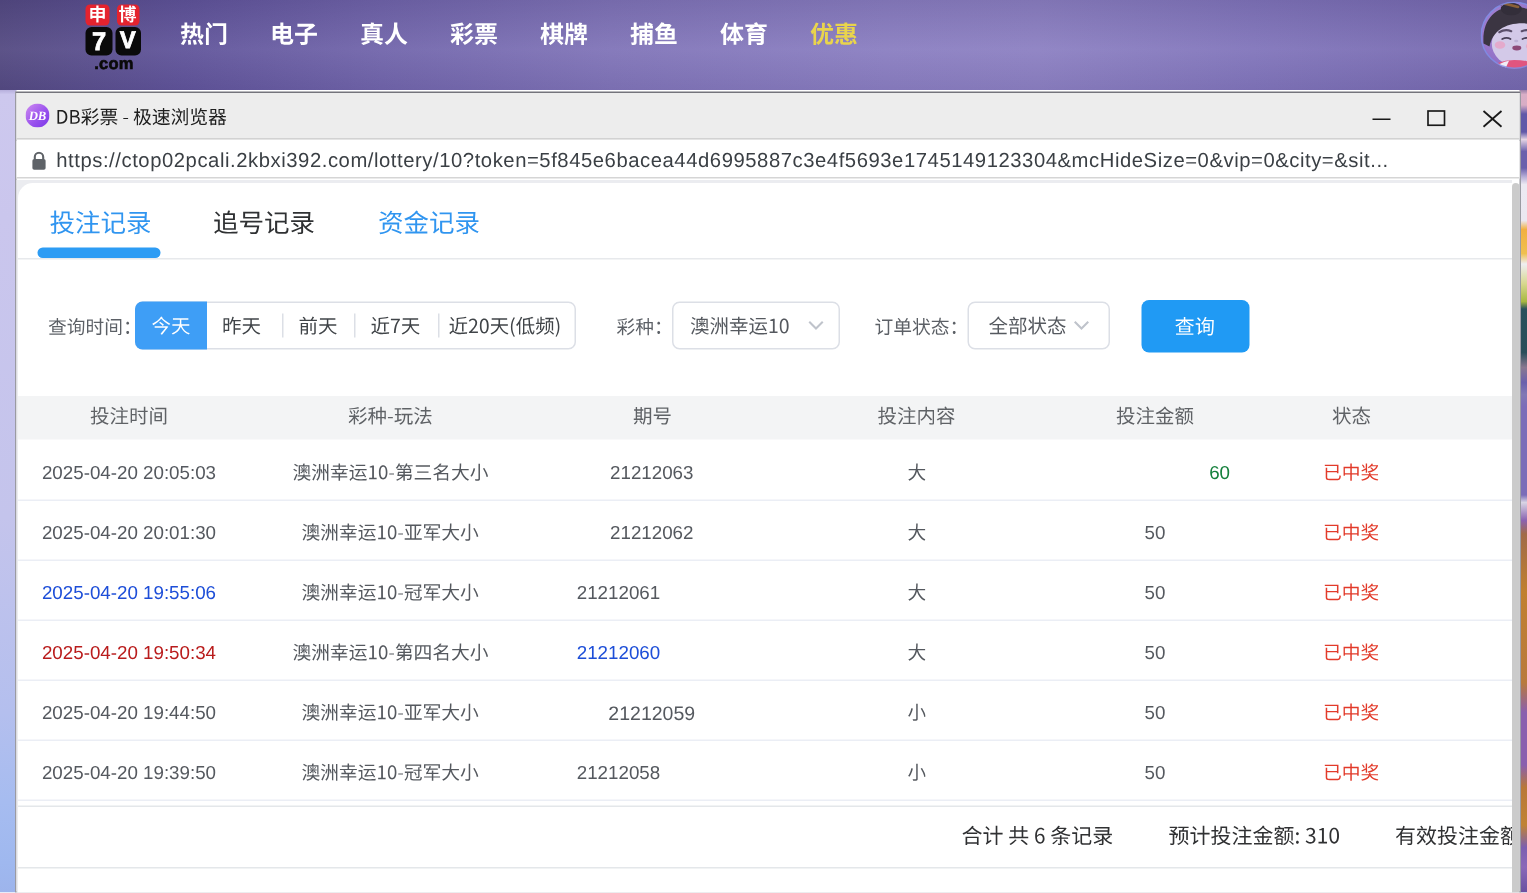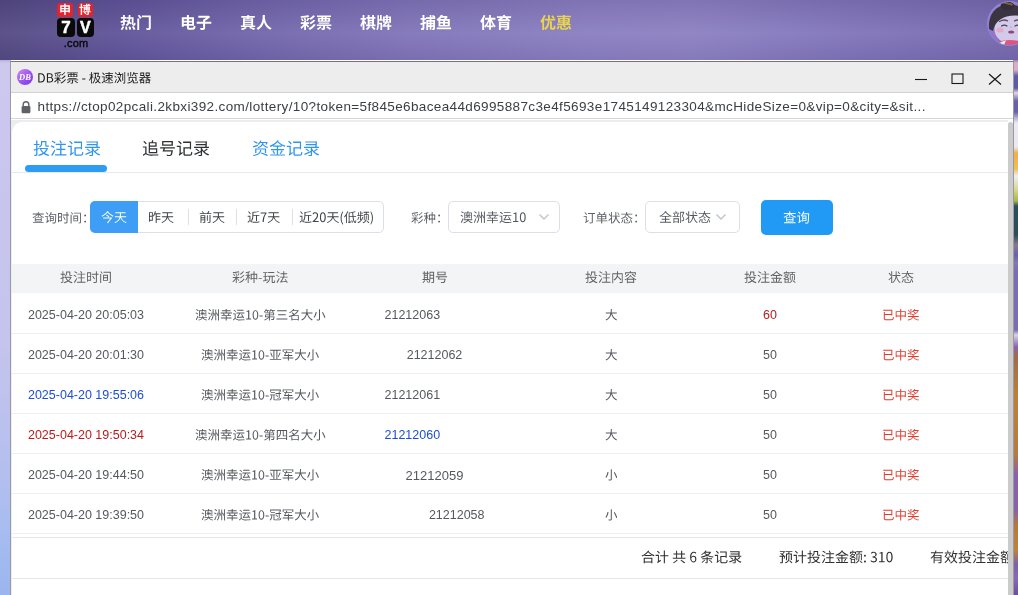--- a/index.html
+++ b/index.html
@@ -16,21 +16,21 @@
 <svg style="position:absolute;left:58.8px;top:-0.4px" width="12.0" height="17.4" viewBox="0 -13.92 12.0 17.38">
     <path d="M2.6 -4.7H5.2V-3.4H2.6ZM2.6 -6.0V-7.2H5.2V-6.0ZM9.4 -4.7V-3.4H6.7V-4.7ZM9.4 -6.0H6.7V-7.2H9.4ZM5.2 -10.2V-8.6H1.2V-1.4H2.6V-2.0H5.2V1.1H6.7V-2.0H9.4V-1.5H10.9V-8.6H6.7V-10.2Z" fill="#fff"></path>
   </svg>
 <svg style="position:absolute;left:79.3px;top:-0.4px" width="12.0" height="17.4" viewBox="0 -13.92 12.0 17.38">
     <path d="M4.7 -7.5V-3.3H5.9V-3.9H7.1V-3.3H8.4V-3.9H9.7V-3.5H8.6V-2.8H3.8V-1.7H5.5L4.9 -1.2C5.4 -0.7 6.1 -0.1 6.3 0.4L7.4 -0.4C7.1 -0.8 6.6 -1.2 6.1 -1.7H8.6V-0.3C8.6 -0.1 8.5 -0.1 8.4 -0.1C8.2 -0.1 7.6 -0.1 7.2 -0.1C7.3 0.2 7.5 0.7 7.5 1.1C8.4 1.1 8.9 1.1 9.4 0.9C9.8 0.7 9.9 0.4 9.9 -0.2V-1.7H11.7V-2.8H9.9V-3.3H10.9V-7.5H8.4V-7.9H11.6V-9.0H10.8L11.1 -9.4C10.7 -9.6 10.0 -10.0 9.5 -10.2L8.9 -9.5C9.1 -9.3 9.4 -9.2 9.7 -9.0H8.4V-10.2H7.1V-9.0H4.1V-7.9H7.1V-7.5ZM7.1 -5.2V-4.8H5.9V-5.2ZM8.4 -5.2H9.7V-4.8H8.4ZM7.1 -6.1H5.9V-6.5H7.1ZM8.4 -6.1V-6.5H9.7V-6.1ZM1.7 -10.2V-7.2H0.4V-5.9H1.7V1.1H3.1V-5.9H4.3V-7.2H3.1V-10.2Z" fill="#fff"></path>
   </svg>
 <div class="ab" style="left:57px;top:17.5px;width:18px;height:19px;background:#0a0a0a;border-radius:4px"></div>
 <div class="ab" style="left:76.5px;top:17.5px;width:17.5px;height:19px;background:#0a0a0a;border-radius:4px"></div>
 <div class="ab" style="left:57px;top:17.5px;width:18px;height:19px;color:#fff;font-weight:bold;font-size:17px;text-align:center;line-height:19px;-webkit-text-stroke:0.5px #fff">7</div>
 <div class="ab" style="left:76.5px;top:17.5px;width:17.5px;height:19px;color:#fff;font-weight:bold;font-size:16px;text-align:center;line-height:19px;-webkit-text-stroke:0.5px #fff">V</div>
-<div class="ab" style="left:55px;top:36.5px;width:42px;color:#0a0a0a;font-weight:normal;font-size:11px;text-align:center;letter-spacing:0.2px;-webkit-text-stroke:0.4px #0a0a0a">.com</div>
+<div class="ab" style="left:55px;top:36.5px;width:42px;color:#0a0a0a;font-weight:bold;font-size:11px;text-align:center;letter-spacing:0.2px;-webkit-text-stroke:0.4px #0a0a0a">.com</div>
 <svg style="position:absolute;left:120.0px;top:10.4px" width="32.0" height="23.2" viewBox="0 -18.56 32.0 23.17">
     <path d="M5.2 -1.7C5.4 -0.8 5.5 0.6 5.5 1.3L7.4 1.1C7.4 0.3 7.2 -1.0 7.0 -2.0ZM8.5 -1.8C8.8 -0.8 9.2 0.5 9.3 1.3L11.2 0.9C11.1 0.1 10.7 -1.1 10.3 -2.1ZM11.8 -1.8C12.5 -0.8 13.3 0.6 13.7 1.5L15.5 0.7C15.1 -0.2 14.2 -1.6 13.5 -2.5ZM2.5 -2.4C2.0 -1.3 1.2 0.0 0.5 0.8L2.4 1.5C3.0 0.6 3.8 -0.8 4.3 -1.9ZM8.7 -13.6 8.6 -11.4H6.8V-9.8H8.6C8.5 -9.0 8.4 -8.4 8.3 -7.7L7.4 -8.3L6.6 -7.1L6.4 -8.7L4.8 -8.4V-9.7H6.5V-11.5H4.8V-13.6H3.0V-11.5H0.9V-9.7H3.0V-8.0L0.5 -7.4L0.9 -5.6L3.0 -6.1V-4.6C3.0 -4.4 3.0 -4.4 2.8 -4.4C2.5 -4.4 1.9 -4.4 1.2 -4.4C1.5 -3.9 1.7 -3.2 1.7 -2.7C2.8 -2.7 3.6 -2.7 4.1 -3.0C4.7 -3.3 4.8 -3.7 4.8 -4.6V-6.6L6.5 -7.0L6.5 -6.9L7.8 -6.1C7.4 -5.2 6.7 -4.5 5.7 -3.9C6.2 -3.6 6.7 -2.9 6.9 -2.4C8.1 -3.2 8.8 -4.0 9.3 -5.1C10.0 -4.7 10.5 -4.3 10.9 -4.0L11.8 -5.5C11.4 -5.9 10.7 -6.3 9.9 -6.8C10.1 -7.7 10.3 -8.7 10.3 -9.8H11.8C11.7 -5.4 11.8 -2.7 13.8 -2.7C15.0 -2.7 15.5 -3.3 15.7 -5.3C15.2 -5.4 14.6 -5.7 14.3 -6.0C14.2 -4.9 14.1 -4.4 13.9 -4.4C13.4 -4.4 13.5 -6.9 13.6 -11.4H10.4L10.5 -13.6Z M17.8 -12.7C18.6 -11.7 19.6 -10.4 20.0 -9.6L21.6 -10.7C21.1 -11.5 20.0 -12.8 19.2 -13.7ZM17.3 -10.0V1.4H19.2V-10.0ZM21.8 -13.1V-11.2H28.8V-0.8C28.8 -0.4 28.7 -0.4 28.4 -0.4C28.1 -0.3 27.0 -0.3 26.0 -0.4C26.3 0.1 26.6 0.9 26.7 1.4C28.2 1.4 29.2 1.4 29.9 1.1C30.5 0.8 30.8 0.3 30.8 -0.7V-13.1Z" fill="#ffffff"></path>
   </svg>
 <svg style="position:absolute;left:180.0px;top:10.4px" width="32.0" height="23.2" viewBox="0 -18.56 32.0 23.17">
     <path d="M6.9 -6.1V-4.6H3.8V-6.1ZM8.9 -6.1H12.1V-4.6H8.9ZM6.9 -7.9H3.8V-9.4H6.9ZM8.9 -7.9V-9.4H12.1V-7.9ZM1.8 -11.3V-1.8H3.8V-2.7H6.9V-1.9C6.9 0.6 7.5 1.2 9.7 1.2C10.2 1.2 12.2 1.2 12.8 1.2C14.7 1.2 15.3 0.3 15.6 -2.2C15.1 -2.3 14.5 -2.6 14.0 -2.8V-11.3H8.9V-13.5H6.9V-11.3ZM13.7 -2.7C13.5 -1.1 13.3 -0.7 12.6 -0.7C12.1 -0.7 10.4 -0.7 9.9 -0.7C9.0 -0.7 8.9 -0.8 8.9 -1.9V-2.7Z M23.1 -8.9V-6.7H16.7V-4.7H23.1V-0.9C23.1 -0.6 23.0 -0.5 22.6 -0.5C22.3 -0.5 21.0 -0.5 19.9 -0.6C20.2 -0.0 20.6 0.8 20.7 1.4C22.2 1.4 23.3 1.4 24.1 1.1C24.8 0.8 25.1 0.2 25.1 -0.8V-4.7H31.3V-6.7H25.1V-7.9C26.9 -8.9 28.9 -10.3 30.2 -11.6L28.8 -12.8L28.3 -12.7H18.3V-10.8H26.2C25.3 -10.1 24.1 -9.4 23.1 -8.9Z" fill="#ffffff"></path>
   </svg>
 <svg style="position:absolute;left:240.0px;top:10.4px" width="32.0" height="23.2" viewBox="0 -18.56 32.0 23.17">
     <path d="M7.3 -13.6 7.2 -12.5H1.3V-10.9H7.0L6.8 -10.2H3.0V-3.1H0.9V-1.5H5.2C4.2 -0.9 2.3 -0.2 0.8 0.1C1.2 0.5 1.8 1.1 2.1 1.5C3.7 1.1 5.7 0.3 6.9 -0.5L5.4 -1.5H10.1L9.1 -0.5C10.9 0.1 12.7 0.8 13.7 1.4L15.3 0.1C14.3 -0.4 12.5 -1.0 10.9 -1.5H15.2V-3.1H13.1V-10.2H8.7L8.8 -10.9H14.8V-12.5H9.2L9.3 -13.4ZM4.8 -3.1V-3.8H11.2V-3.1ZM4.8 -7.2H11.2V-6.6H4.8ZM4.8 -8.3V-9.0H11.2V-8.3ZM4.8 -5.6H11.2V-4.9H4.8Z M22.7 -13.6C22.7 -10.8 23.0 -3.6 16.4 -0.2C17.1 0.3 17.7 0.9 18.0 1.4C21.4 -0.6 23.1 -3.5 24.0 -6.3C24.9 -3.5 26.7 -0.4 30.2 1.3C30.5 0.8 31.1 0.1 31.6 -0.4C26.1 -2.8 25.1 -8.8 24.8 -11.0C24.9 -12.0 24.9 -12.9 24.9 -13.6Z" fill="#ffffff"></path>
   </svg>
 <svg style="position:absolute;left:300.0px;top:10.4px" width="32.0" height="23.2" viewBox="0 -18.56 32.0 23.17">
@@ -184,25 +184,25 @@
 <svg style="position:absolute;left:744.0px;top:267.4px" width="52.0" height="18.8" viewBox="0 -15.08 52.0 18.82">
     <path d="M2.4 -10.9V-8.3H0.6V-7.4H2.4V-4.6C1.7 -4.4 1.0 -4.2 0.4 -4.0L0.7 -3.1L2.4 -3.6V-0.2C2.4 -0.0 2.3 0.0 2.1 0.1C2.0 0.1 1.4 0.1 0.8 0.0C0.9 0.3 1.0 0.7 1.1 0.9C2.0 0.9 2.5 0.9 2.9 0.8C3.2 0.6 3.3 0.4 3.3 -0.2V-3.9L4.7 -4.3L4.5 -5.2L3.3 -4.8V-7.4H5.0V-8.3H3.3V-10.9ZM6.1 -10.5V-9.0C6.1 -8.1 5.9 -7.0 4.5 -6.2C4.6 -6.1 5.0 -5.7 5.1 -5.5C6.7 -6.4 7.1 -7.8 7.1 -9.0V-9.5H9.3V-7.5C9.3 -6.5 9.5 -6.1 10.5 -6.1C10.6 -6.1 11.3 -6.1 11.6 -6.1C11.8 -6.1 12.1 -6.1 12.3 -6.2C12.2 -6.4 12.2 -6.8 12.2 -7.0C12.0 -7.0 11.7 -6.9 11.5 -6.9C11.3 -6.9 10.7 -6.9 10.5 -6.9C10.3 -6.9 10.3 -7.1 10.3 -7.4V-10.5ZM10.2 -4.3C9.8 -3.3 9.0 -2.4 8.2 -1.8C7.4 -2.5 6.7 -3.3 6.2 -4.3ZM4.9 -5.2V-4.3H5.4L5.3 -4.2C5.8 -3.0 6.5 -2.0 7.4 -1.2C6.3 -0.5 5.1 -0.1 3.8 0.2C4.0 0.4 4.3 0.8 4.3 1.1C5.7 0.7 7.0 0.2 8.2 -0.6C9.2 0.2 10.4 0.7 11.8 1.1C12.0 0.8 12.2 0.4 12.5 0.2C11.2 -0.1 10.0 -0.6 9.0 -1.2C10.1 -2.1 11.0 -3.4 11.6 -4.9L10.9 -5.2L10.7 -5.2Z M14.2 -10.1C15.1 -9.7 16.1 -9.0 16.7 -8.6L17.3 -9.4C16.7 -9.8 15.6 -10.4 14.8 -10.8ZM13.5 -6.5C14.4 -6.1 15.4 -5.5 16.0 -5.0L16.5 -5.9C16.0 -6.3 14.9 -6.8 14.1 -7.2ZM13.9 0.2 14.7 0.9C15.5 -0.3 16.4 -1.9 17.1 -3.3L16.4 -4.0C15.7 -2.5 14.6 -0.8 13.9 0.2ZM20.1 -10.6C20.6 -10.0 21.0 -9.1 21.2 -8.5L22.2 -8.9C22.0 -9.4 21.5 -10.3 21.0 -11.0ZM17.3 -8.4V-7.5H20.8V-4.6H17.8V-3.7H20.8V-0.3H16.9V0.6H25.5V-0.3H21.8V-3.7H24.7V-4.6H21.8V-7.5H25.2V-8.4Z M28.6 -2.8C29.1 -2.1 29.6 -1.1 29.8 -0.4L30.6 -0.8C30.4 -1.4 29.9 -2.4 29.4 -3.1ZM35.5 -3.2C35.2 -2.4 34.6 -1.4 34.2 -0.7L34.9 -0.4C35.4 -1.0 36.0 -2.0 36.5 -2.8ZM32.5 -11.0C31.3 -9.1 28.8 -7.6 26.4 -6.8C26.6 -6.6 26.9 -6.2 27.1 -5.9C27.8 -6.1 28.5 -6.5 29.1 -6.8V-6.1H32.0V-4.3H27.5V-3.4H32.0V-0.2H26.9V0.7H38.1V-0.2H33.0V-3.4H37.5V-4.3H33.0V-6.1H35.9V-6.9C36.6 -6.5 37.3 -6.2 37.9 -5.9C38.1 -6.2 38.4 -6.6 38.6 -6.8C36.7 -7.4 34.3 -8.8 33.1 -10.2L33.4 -10.6ZM35.7 -7.0H29.5C30.6 -7.7 31.7 -8.5 32.5 -9.5C33.4 -8.6 34.5 -7.7 35.7 -7.0Z M48.0 -6.4C48.0 -2.4 47.8 -0.6 45.0 0.4C45.1 0.6 45.4 0.9 45.4 1.1C48.5 -0.0 48.8 -2.1 48.9 -6.4ZM48.6 -1.1C49.5 -0.5 50.5 0.4 51.1 1.0L51.6 0.3C51.1 -0.2 50.0 -1.1 49.1 -1.7ZM45.9 -7.9V-1.8H46.7V-7.1H50.0V-1.8H50.9V-7.9H48.5C48.6 -8.3 48.8 -8.8 49.0 -9.3H51.4V-10.1H45.7V-9.3H48.1C48.0 -8.8 47.8 -8.3 47.6 -7.9ZM41.8 -10.7C42.0 -10.4 42.1 -10.0 42.3 -9.7H39.8V-7.7H40.7V-8.9H44.6V-7.7H45.5V-9.7H43.3C43.1 -10.0 42.9 -10.5 42.7 -10.9ZM40.6 -3.0V0.9H41.5V0.5H43.8V0.9H44.7V-3.0ZM41.5 -0.3V-2.2H43.8V-0.3ZM40.9 -5.4 41.9 -4.9C41.2 -4.4 40.4 -4.0 39.5 -3.7C39.6 -3.5 39.8 -3.1 39.9 -2.8C40.9 -3.2 41.9 -3.7 42.7 -4.4C43.6 -4.0 44.4 -3.5 44.9 -3.1L45.5 -3.8C45.0 -4.1 44.2 -4.6 43.4 -5.0C44.0 -5.7 44.6 -6.4 45.0 -7.2L44.4 -7.6L44.2 -7.5H42.2C42.4 -7.8 42.5 -8.0 42.7 -8.3L41.8 -8.4C41.4 -7.6 40.6 -6.5 39.5 -5.8C39.7 -5.6 40.0 -5.4 40.1 -5.2C40.8 -5.6 41.3 -6.2 41.7 -6.8H43.7C43.4 -6.3 43.1 -5.8 42.6 -5.4L41.6 -6.0Z" fill="#5f6266"></path>
   </svg>
 <svg style="position:absolute;left:887.5px;top:267.4px" width="26.0" height="18.8" viewBox="0 -15.08 26.0 18.82">
     <path d="M9.6 -10.1C10.2 -9.3 10.9 -8.3 11.2 -7.7L12.0 -8.2C11.6 -8.8 11.0 -9.8 10.4 -10.5ZM0.6 -8.8C1.2 -8.0 2.0 -7.0 2.3 -6.3L3.1 -6.9C2.8 -7.5 2.0 -8.5 1.4 -9.2ZM7.7 -10.9V-7.9L7.6 -7.1H4.6V-6.1H7.6C7.4 -4.0 6.7 -1.6 4.3 0.4C4.5 0.6 4.8 0.8 5.0 1.0C7.0 -0.6 7.9 -2.6 8.3 -4.5C9.0 -2.0 10.2 -0.1 11.9 1.0C12.1 0.8 12.4 0.4 12.6 0.2C10.6 -0.9 9.4 -3.3 8.8 -6.1H12.4V-7.1H8.6L8.6 -7.9V-10.9ZM0.4 -2.5 1.0 -1.7C1.7 -2.3 2.4 -3.0 3.2 -3.8V1.0H4.2V-10.9H3.2V-5.0C2.2 -4.0 1.1 -3.1 0.4 -2.5Z M18.0 -5.3C18.7 -4.9 19.6 -4.2 20.1 -3.7L20.9 -4.3C20.4 -4.8 19.5 -5.4 18.8 -5.8ZM16.5 -3.1V-0.6C16.5 0.5 16.9 0.8 18.4 0.8C18.7 0.8 21.1 0.8 21.4 0.8C22.7 0.8 23.0 0.4 23.1 -1.3C22.9 -1.4 22.5 -1.5 22.3 -1.7C22.2 -0.3 22.1 -0.1 21.4 -0.1C20.9 -0.1 18.9 -0.1 18.5 -0.1C17.6 -0.1 17.5 -0.2 17.5 -0.6V-3.1ZM18.3 -3.4C19.1 -2.8 20.0 -1.8 20.4 -1.2L21.2 -1.7C20.7 -2.3 19.8 -3.2 19.1 -3.9ZM22.8 -3.1C23.4 -1.9 24.1 -0.5 24.3 0.5L25.2 0.1C25.0 -0.8 24.3 -2.2 23.6 -3.3ZM15.0 -3.1C14.8 -2.1 14.3 -0.8 13.7 0.1L14.6 0.5C15.2 -0.4 15.6 -1.8 15.9 -2.8ZM19.1 -11.0C19.0 -10.3 18.9 -9.7 18.8 -9.1H13.7V-8.2H18.5C17.9 -6.5 16.6 -5.1 13.6 -4.3C13.8 -4.1 14.0 -3.7 14.1 -3.5C17.5 -4.4 18.9 -6.1 19.6 -8.2C20.5 -5.8 22.2 -4.3 24.8 -3.6C24.9 -3.8 25.2 -4.2 25.5 -4.5C23.1 -5.0 21.5 -6.3 20.6 -8.2H25.3V-9.1H19.8C19.9 -9.7 20.0 -10.3 20.1 -11.0Z" fill="#5f6266"></path>
   </svg>
 <div class="ab" style="left:27px;top:308px;width:118px;font-size:12.5px;color:#55595f;text-align:center">2025-04-20 20:05:03</div>
 <svg style="position:absolute;left:195.1px;top:305.0px" width="130.7" height="18.1" viewBox="0 -14.50 130.7 18.10">
     <path d="M5.6 -7.9C5.9 -7.5 6.3 -6.9 6.4 -6.6L7.0 -6.9C6.9 -7.2 6.5 -7.8 6.2 -8.2ZM9.1 -8.2C8.9 -7.8 8.6 -7.2 8.4 -6.9L8.8 -6.6C9.1 -7.0 9.4 -7.5 9.7 -7.9ZM8.2 -5.4C8.6 -4.9 9.1 -4.3 9.4 -3.9L9.9 -4.3C9.6 -4.7 9.1 -5.3 8.7 -5.8ZM1.1 -9.7C1.7 -9.3 2.6 -8.7 3.1 -8.3L3.7 -9.1C3.2 -9.4 2.3 -10.0 1.6 -10.4ZM0.5 -6.3C1.2 -6.0 2.1 -5.4 2.6 -5.1L3.1 -5.8C2.6 -6.1 1.7 -6.7 1.0 -7.0ZM0.8 0.3 1.6 0.8C2.2 -0.3 2.8 -1.9 3.3 -3.2L2.6 -3.7C2.0 -2.3 1.3 -0.7 0.8 0.3ZM7.3 -8.3V-6.5H5.4V-5.8H6.9C6.4 -5.3 5.8 -4.7 5.3 -4.5C5.4 -4.3 5.6 -4.0 5.7 -3.9C6.3 -4.2 6.9 -4.8 7.3 -5.4V-3.9H8.0V-5.8H10.1V-6.5H8.0V-8.3ZM7.2 -10.5C7.2 -10.2 7.0 -9.7 6.8 -9.3H4.1V-3.1H5.0V-8.5H10.5V-3.2H11.3V-9.3H7.8L8.3 -10.3ZM7.2 -3.3C7.2 -3.0 7.2 -2.8 7.1 -2.6H3.5V-1.8H6.8C6.4 -0.8 5.4 -0.1 3.2 0.2C3.4 0.4 3.6 0.8 3.7 1.0C6.0 0.6 7.1 -0.2 7.7 -1.4C8.4 -0.1 9.7 0.7 11.5 1.0C11.7 0.8 11.9 0.4 12.1 0.2C10.3 -0.0 9.1 -0.7 8.4 -1.8H11.9V-2.6H8.0C8.1 -2.8 8.1 -3.1 8.2 -3.3Z M17.6 -10.2V-5.9C17.6 -3.6 17.5 -1.4 15.9 0.4C16.2 0.6 16.5 0.8 16.7 1.0C18.4 -0.9 18.6 -3.4 18.6 -5.9V-10.2ZM16.6 -7.0C16.5 -5.9 16.2 -4.7 15.7 -4.0L16.4 -3.6C16.9 -4.4 17.2 -5.7 17.4 -6.7ZM18.6 -6.5C18.9 -5.7 19.3 -4.5 19.4 -3.8L20.1 -4.1C20.0 -4.8 19.7 -5.9 19.3 -6.8ZM13.5 -9.7C14.2 -9.3 15.1 -8.7 15.5 -8.3L16.1 -9.1C15.7 -9.5 14.8 -10.0 14.1 -10.4ZM13.0 -6.3C13.7 -6.0 14.6 -5.4 15.1 -5.1L15.6 -5.8C15.2 -6.2 14.2 -6.7 13.5 -7.0ZM13.2 0.3 14.1 0.8C14.6 -0.3 15.2 -1.9 15.7 -3.2L15.0 -3.7C14.4 -2.2 13.7 -0.6 13.2 0.3ZM23.0 -10.2V-4.4C22.8 -5.2 22.3 -6.2 21.8 -7.0L21.2 -6.7V-10.0H20.3V0.7H21.2V-6.5C21.7 -5.7 22.2 -4.5 22.4 -3.8L23.0 -4.1V1.0H23.9V-10.2Z M26.6 -4.3V-3.4H30.7V-2.0H25.9V-1.1H30.7V1.0H31.7V-1.1H36.5V-2.0H31.7V-3.4H36.0V-4.3H33.7C34.0 -4.7 34.3 -5.3 34.6 -5.8L33.6 -6.1C33.4 -5.5 33.1 -4.8 32.8 -4.3H29.0L29.7 -4.5C29.6 -4.9 29.2 -5.6 28.9 -6.1H36.9V-6.9H31.7V-8.3H35.6V-9.2H31.7V-10.5H30.7V-9.2H26.9V-8.3H30.7V-6.9H25.6V-6.1H28.9L28.0 -5.8C28.3 -5.4 28.6 -4.7 28.7 -4.3Z M42.2 -9.7V-8.8H48.5V-9.7ZM38.4 -9.2C39.1 -8.7 40.1 -8.0 40.6 -7.6L41.2 -8.2C40.7 -8.7 39.7 -9.3 39.0 -9.8ZM42.2 -1.5C42.6 -1.7 43.1 -1.7 47.8 -2.1L48.3 -1.2L49.1 -1.6C48.6 -2.6 47.6 -4.2 46.9 -5.4L46.1 -5.0C46.5 -4.4 47.0 -3.6 47.4 -2.9L43.2 -2.6C43.9 -3.6 44.6 -4.8 45.1 -6.0H49.4V-6.9H41.4V-6.0H44.0C43.5 -4.7 42.8 -3.5 42.5 -3.2C42.3 -2.8 42.1 -2.5 41.9 -2.4C42.0 -2.2 42.1 -1.7 42.2 -1.5ZM40.6 -6.1H38.0V-5.2H39.7V-1.3C39.2 -1.0 38.6 -0.5 38.0 0.2L38.6 1.1C39.2 0.2 39.9 -0.5 40.3 -0.5C40.6 -0.5 41.0 -0.1 41.5 0.2C42.4 0.7 43.4 0.9 45.0 0.9C46.3 0.9 48.5 0.8 49.3 0.8C49.3 0.5 49.5 0.0 49.6 -0.3C48.3 -0.1 46.4 -0.0 45.0 -0.0C43.6 -0.0 42.5 -0.1 41.7 -0.6C41.2 -0.9 40.9 -1.2 40.6 -1.3Z M51.1 0.0H56.1V-1.0H54.3V-9.2H53.4C52.9 -8.9 52.3 -8.7 51.5 -8.5V-7.8H53.1V-1.0H51.1Z M60.4 0.2C62.1 0.2 63.3 -1.4 63.3 -4.6C63.3 -7.8 62.1 -9.3 60.4 -9.3C58.7 -9.3 57.6 -7.8 57.6 -4.6C57.6 -1.4 58.7 0.2 60.4 0.2ZM60.4 -0.8C59.4 -0.8 58.7 -1.9 58.7 -4.6C58.7 -7.3 59.4 -8.4 60.4 -8.4C61.5 -8.4 62.2 -7.3 62.2 -4.6C62.2 -1.9 61.5 -0.8 60.4 -0.8Z M64.5 -3.1H67.7V-3.9H64.5Z M70.3 -5.0C70.2 -4.1 70.0 -3.0 69.9 -2.2H73.2C72.2 -1.2 70.6 -0.2 69.1 0.3C69.3 0.5 69.6 0.8 69.7 1.0C71.2 0.4 72.8 -0.6 73.9 -1.9V1.0H74.9V-2.2H78.5C78.4 -1.1 78.2 -0.6 78.0 -0.5C77.9 -0.4 77.8 -0.4 77.6 -0.4C77.4 -0.3 76.8 -0.4 76.2 -0.4C76.3 -0.2 76.4 0.2 76.4 0.5C77.1 0.5 77.7 0.5 78.0 0.5C78.4 0.4 78.6 0.4 78.8 0.2C79.1 -0.2 79.3 -0.9 79.5 -2.7C79.5 -2.8 79.5 -3.1 79.5 -3.1H74.9V-4.2H79.1V-7.0H69.9V-6.2H73.9V-5.0ZM71.1 -4.2H73.9V-3.1H70.9ZM74.9 -6.2H78.2V-5.0H74.9ZM70.9 -10.6C70.4 -9.4 69.7 -8.2 68.8 -7.5C69.0 -7.4 69.4 -7.2 69.6 -7.0C70.1 -7.5 70.5 -8.0 70.9 -8.7H71.6C71.9 -8.2 72.1 -7.6 72.2 -7.2L73.1 -7.5C73.0 -7.8 72.8 -8.3 72.5 -8.7H74.6V-9.4H71.3C71.5 -9.7 71.6 -10.0 71.7 -10.4ZM75.7 -10.6C75.4 -9.4 74.8 -8.3 74.0 -7.6C74.2 -7.5 74.7 -7.2 74.8 -7.1C75.2 -7.5 75.6 -8.1 75.9 -8.7H76.8C77.2 -8.2 77.6 -7.6 77.8 -7.2L78.6 -7.5C78.4 -7.9 78.1 -8.3 77.8 -8.7H80.1V-9.4H76.3C76.4 -9.7 76.5 -10.0 76.6 -10.4Z M82.2 -9.3V-8.3H91.7V-9.3ZM83.1 -5.2V-4.3H90.7V-5.2ZM81.5 -0.9V0.1H92.4V-0.9Z M96.5 -6.6C97.1 -6.2 97.9 -5.6 98.4 -5.1C97.0 -4.3 95.4 -3.7 93.8 -3.4C94.0 -3.2 94.2 -2.8 94.3 -2.6C95.0 -2.7 95.7 -2.9 96.4 -3.2V1.0H97.3V0.3H102.9V1.0H103.8V-4.2H98.9C100.9 -5.4 102.7 -6.9 103.8 -8.9L103.1 -9.3L103.0 -9.2H98.6C98.9 -9.6 99.1 -10.0 99.4 -10.3L98.3 -10.5C97.6 -9.3 96.1 -8.0 94.1 -7.0C94.3 -6.8 94.6 -6.5 94.7 -6.3C95.9 -6.9 96.9 -7.6 97.7 -8.4H102.4C101.6 -7.3 100.6 -6.4 99.3 -5.6C98.7 -6.1 97.9 -6.7 97.2 -7.2ZM102.9 -0.5H97.3V-3.4H102.9Z M111.5 -10.5C111.5 -9.5 111.5 -8.2 111.3 -6.9H106.5V-6.0H111.1C110.6 -3.6 109.4 -1.2 106.2 0.2C106.5 0.4 106.8 0.7 107.0 1.0C110.0 -0.4 111.4 -2.8 112.0 -5.2C113.0 -2.4 114.6 -0.2 117.0 1.0C117.2 0.7 117.5 0.3 117.7 0.1C115.3 -0.9 113.6 -3.2 112.8 -6.0H117.5V-6.9H112.3C112.5 -8.2 112.5 -9.5 112.5 -10.5Z M124.0 -10.3V-0.3C124.0 -0.1 123.9 0.0 123.7 0.0C123.4 0.1 122.5 0.1 121.6 0.0C121.7 0.3 121.9 0.7 122.0 1.0C123.2 1.0 123.9 1.0 124.4 0.8C124.8 0.7 125.0 0.4 125.0 -0.3V-10.3ZM127.0 -7.1C128.1 -5.3 129.1 -3.0 129.4 -1.5L130.4 -1.9C130.1 -3.4 129.0 -5.7 127.9 -7.5ZM120.7 -7.4C120.4 -5.7 119.7 -3.6 118.6 -2.2C118.9 -2.1 119.3 -1.9 119.5 -1.7C120.6 -3.1 121.4 -5.4 121.8 -7.2Z" fill="#55595f"></path>
   </svg>
-<div class="ab" style="left:384.5px;top:308px;width:100px;font-size:12.5px;color:#55595f;text-align:left">21212063</div>
+<div class="ab" style="left:384.5px;top:308px;width:100px;font-size:12.5px;color:#55595f;text-align:center">21212063</div>
 <svg style="position:absolute;left:604.8px;top:305.0px" width="12.5" height="18.1" viewBox="0 -14.50 12.5 18.10">
     <path d="M5.8 -10.5C5.8 -9.5 5.8 -8.2 5.6 -6.9H0.8V-6.0H5.4C4.9 -3.6 3.7 -1.2 0.5 0.2C0.8 0.4 1.1 0.7 1.2 1.0C4.3 -0.4 5.7 -2.8 6.3 -5.2C7.2 -2.4 8.8 -0.2 11.3 1.0C11.4 0.7 11.7 0.3 12.0 0.1C9.6 -0.9 7.9 -3.2 7.0 -6.0H11.8V-6.9H6.6C6.8 -8.2 6.8 -9.5 6.8 -10.5Z" fill="#55595f"></path>
   </svg>
-<div class="ab" style="left:720px;top:308px;width:100px;font-size:12.5px;color:#b91c1c;text-align:center">60</div>
+<div class="ab" style="left:720px;top:308px;width:100px;font-size:12.5px;color:#15803d;text-align:right">60</div>
 <svg style="position:absolute;left:881.8px;top:305.0px" width="37.5" height="18.1" viewBox="0 -14.50 37.5 18.10">
     <path d="M1.2 -9.7V-8.8H9.3V-5.5H2.8V-7.6H1.8V-1.3C1.8 0.3 2.5 0.7 4.5 0.7C5.0 0.7 8.7 0.7 9.2 0.7C11.2 0.7 11.7 -0.0 11.9 -2.3C11.6 -2.4 11.2 -2.6 11.0 -2.7C10.8 -0.7 10.6 -0.3 9.2 -0.3C8.3 -0.3 5.1 -0.3 4.4 -0.3C3.1 -0.3 2.8 -0.5 2.8 -1.3V-4.6H9.3V-4.0H10.3V-9.7Z M18.2 -10.5V-8.3H13.7V-2.3H14.6V-3.1H18.2V1.0H19.2V-3.1H22.8V-2.4H23.8V-8.3H19.2V-10.5ZM14.6 -4.0V-7.4H18.2V-4.0ZM22.8 -4.0H19.2V-7.4H22.8Z M25.9 -9.5C26.4 -8.9 26.9 -8.0 27.1 -7.5L27.9 -7.9C27.6 -8.5 27.1 -9.3 26.6 -9.8ZM30.8 -4.4C30.8 -4.0 30.7 -3.7 30.6 -3.4H25.8V-2.6H30.4C29.8 -1.2 28.6 -0.3 25.5 0.2C25.7 0.4 25.9 0.8 26.0 1.0C29.1 0.5 30.6 -0.6 31.2 -2.2C32.2 -0.4 33.9 0.5 36.4 0.9C36.6 0.7 36.8 0.3 37.0 0.1C34.5 -0.2 32.8 -1.0 32.0 -2.6H36.7V-3.4H31.6C31.7 -3.7 31.7 -4.0 31.8 -4.4ZM25.6 -5.9 26.0 -5.1C26.7 -5.5 27.6 -6.0 28.5 -6.4V-4.4H29.4V-10.5H28.5V-7.3C27.4 -6.8 26.3 -6.2 25.6 -5.9ZM32.5 -10.5C32.0 -9.6 31.0 -8.6 29.9 -8.0C30.1 -7.8 30.3 -7.5 30.5 -7.3C31.1 -7.7 31.7 -8.1 32.2 -8.6H35.6C35.2 -7.7 34.5 -7.0 33.7 -6.5C33.3 -7.0 32.7 -7.6 32.1 -8.0L31.4 -7.6C31.9 -7.1 32.6 -6.6 33.0 -6.1C32.0 -5.6 30.9 -5.4 29.7 -5.2C29.9 -5.0 30.1 -4.6 30.2 -4.4C33.3 -4.9 35.8 -6.2 36.8 -9.2L36.3 -9.5L36.1 -9.4H32.9C33.0 -9.7 33.2 -10.0 33.4 -10.2Z" fill="#e23b2b"></path>
   </svg>
 <div class="ab" style="left:12.2px;top:333px;width:995.4px;height:1px;background:#ebeef5"></div>
 <div class="ab" style="left:27px;top:348px;width:118px;font-size:12.5px;color:#55595f;text-align:center">2025-04-20 20:01:30</div>
 <svg style="position:absolute;left:201.4px;top:345.0px" width="118.2" height="18.1" viewBox="0 -14.50 118.2 18.10">
     <path d="M5.6 -7.9C5.9 -7.5 6.3 -6.9 6.4 -6.6L7.0 -6.9C6.9 -7.2 6.5 -7.8 6.2 -8.2ZM9.1 -8.2C8.9 -7.8 8.6 -7.2 8.4 -6.9L8.8 -6.6C9.1 -7.0 9.4 -7.5 9.7 -7.9ZM8.2 -5.4C8.6 -4.9 9.1 -4.3 9.4 -3.9L9.9 -4.3C9.6 -4.7 9.1 -5.3 8.7 -5.8ZM1.1 -9.7C1.7 -9.3 2.6 -8.7 3.1 -8.3L3.7 -9.1C3.2 -9.4 2.3 -10.0 1.6 -10.4ZM0.5 -6.3C1.2 -6.0 2.1 -5.4 2.6 -5.1L3.1 -5.8C2.6 -6.1 1.7 -6.7 1.0 -7.0ZM0.8 0.3 1.6 0.8C2.2 -0.3 2.8 -1.9 3.3 -3.2L2.6 -3.7C2.0 -2.3 1.3 -0.7 0.8 0.3ZM7.3 -8.3V-6.5H5.4V-5.8H6.9C6.4 -5.3 5.8 -4.7 5.3 -4.5C5.4 -4.3 5.6 -4.0 5.7 -3.9C6.3 -4.2 6.9 -4.8 7.3 -5.4V-3.9H8.0V-5.8H10.1V-6.5H8.0V-8.3ZM7.2 -10.5C7.2 -10.2 7.0 -9.7 6.8 -9.3H4.1V-3.1H5.0V-8.5H10.5V-3.2H11.3V-9.3H7.8L8.3 -10.3ZM7.2 -3.3C7.2 -3.0 7.2 -2.8 7.1 -2.6H3.5V-1.8H6.8C6.4 -0.8 5.4 -0.1 3.2 0.2C3.4 0.4 3.6 0.8 3.7 1.0C6.0 0.6 7.1 -0.2 7.7 -1.4C8.4 -0.1 9.7 0.7 11.5 1.0C11.7 0.8 11.9 0.4 12.1 0.2C10.3 -0.0 9.1 -0.7 8.4 -1.8H11.9V-2.6H8.0C8.1 -2.8 8.1 -3.1 8.2 -3.3Z M17.6 -10.2V-5.9C17.6 -3.6 17.5 -1.4 15.9 0.4C16.2 0.6 16.5 0.8 16.7 1.0C18.4 -0.9 18.6 -3.4 18.6 -5.9V-10.2ZM16.6 -7.0C16.5 -5.9 16.2 -4.7 15.7 -4.0L16.4 -3.6C16.9 -4.4 17.2 -5.7 17.4 -6.7ZM18.6 -6.5C18.9 -5.7 19.3 -4.5 19.4 -3.8L20.1 -4.1C20.0 -4.8 19.7 -5.9 19.3 -6.8ZM13.5 -9.7C14.2 -9.3 15.1 -8.7 15.5 -8.3L16.1 -9.1C15.7 -9.5 14.8 -10.0 14.1 -10.4ZM13.0 -6.3C13.7 -6.0 14.6 -5.4 15.1 -5.1L15.6 -5.8C15.2 -6.2 14.2 -6.7 13.5 -7.0ZM13.2 0.3 14.1 0.8C14.6 -0.3 15.2 -1.9 15.7 -3.2L15.0 -3.7C14.4 -2.2 13.7 -0.6 13.2 0.3ZM23.0 -10.2V-4.4C22.8 -5.2 22.3 -6.2 21.8 -7.0L21.2 -6.7V-10.0H20.3V0.7H21.2V-6.5C21.7 -5.7 22.2 -4.5 22.4 -3.8L23.0 -4.1V1.0H23.9V-10.2Z M26.6 -4.3V-3.4H30.7V-2.0H25.9V-1.1H30.7V1.0H31.7V-1.1H36.5V-2.0H31.7V-3.4H36.0V-4.3H33.7C34.0 -4.7 34.3 -5.3 34.6 -5.8L33.6 -6.1C33.4 -5.5 33.1 -4.8 32.8 -4.3H29.0L29.7 -4.5C29.6 -4.9 29.2 -5.6 28.9 -6.1H36.9V-6.9H31.7V-8.3H35.6V-9.2H31.7V-10.5H30.7V-9.2H26.9V-8.3H30.7V-6.9H25.6V-6.1H28.9L28.0 -5.8C28.3 -5.4 28.6 -4.7 28.7 -4.3Z M42.2 -9.7V-8.8H48.5V-9.7ZM38.4 -9.2C39.1 -8.7 40.1 -8.0 40.6 -7.6L41.2 -8.2C40.7 -8.7 39.7 -9.3 39.0 -9.8ZM42.2 -1.5C42.6 -1.7 43.1 -1.7 47.8 -2.1L48.3 -1.2L49.1 -1.6C48.6 -2.6 47.6 -4.2 46.9 -5.4L46.1 -5.0C46.5 -4.4 47.0 -3.6 47.4 -2.9L43.2 -2.6C43.9 -3.6 44.6 -4.8 45.1 -6.0H49.4V-6.9H41.4V-6.0H44.0C43.5 -4.7 42.8 -3.5 42.5 -3.2C42.3 -2.8 42.1 -2.5 41.9 -2.4C42.0 -2.2 42.1 -1.7 42.2 -1.5ZM40.6 -6.1H38.0V-5.2H39.7V-1.3C39.2 -1.0 38.6 -0.5 38.0 0.2L38.6 1.1C39.2 0.2 39.9 -0.5 40.3 -0.5C40.6 -0.5 41.0 -0.1 41.5 0.2C42.4 0.7 43.4 0.9 45.0 0.9C46.3 0.9 48.5 0.8 49.3 0.8C49.3 0.5 49.5 0.0 49.6 -0.3C48.3 -0.1 46.4 -0.0 45.0 -0.0C43.6 -0.0 42.5 -0.1 41.7 -0.6C41.2 -0.9 40.9 -1.2 40.6 -1.3Z M51.1 0.0H56.1V-1.0H54.3V-9.2H53.4C52.9 -8.9 52.3 -8.7 51.5 -8.5V-7.8H53.1V-1.0H51.1Z M60.4 0.2C62.1 0.2 63.3 -1.4 63.3 -4.6C63.3 -7.8 62.1 -9.3 60.4 -9.3C58.7 -9.3 57.6 -7.8 57.6 -4.6C57.6 -1.4 58.7 0.2 60.4 0.2ZM60.4 -0.8C59.4 -0.8 58.7 -1.9 58.7 -4.6C58.7 -7.3 59.4 -8.4 60.4 -8.4C61.5 -8.4 62.2 -7.3 62.2 -4.6C62.2 -1.9 61.5 -0.8 60.4 -0.8Z M64.5 -3.1H67.7V-3.9H64.5Z M78.7 -7.0C78.2 -5.7 77.4 -4.0 76.8 -2.9L77.6 -2.6C78.2 -3.7 79.0 -5.3 79.6 -6.7ZM69.2 -6.8C69.9 -5.4 70.6 -3.6 70.9 -2.5L71.8 -2.9C71.5 -3.9 70.7 -5.7 70.1 -7.0ZM69.1 -9.8V-8.8H72.4V-0.6H68.8V0.3H80.2V-0.6H76.4V-8.8H79.9V-9.8ZM73.4 -0.6V-8.8H75.4V-0.6Z M81.7 -10.0V-7.4H82.6V-9.2H91.3V-7.4H92.3V-10.0ZM83.3 -3.3C83.5 -3.4 83.9 -3.5 84.6 -3.5H86.9V-1.9H81.7V-1.1H86.9V1.0H87.9V-1.1H92.4V-1.9H87.9V-3.5H91.3L91.3 -4.4H87.9V-5.8H86.9V-4.4H84.3C84.7 -5.0 85.1 -5.7 85.4 -6.4H90.9V-7.2H85.8C86.0 -7.7 86.2 -8.1 86.4 -8.5L85.4 -8.8C85.2 -8.3 85.0 -7.7 84.8 -7.2H83.0V-6.4H84.5C84.2 -5.8 83.9 -5.2 83.7 -5.0C83.5 -4.6 83.2 -4.3 83.0 -4.2C83.1 -4.0 83.3 -3.5 83.3 -3.3Z M99.0 -10.5C99.0 -9.5 99.0 -8.2 98.8 -6.9H94.0V-6.0H98.6C98.1 -3.6 96.9 -1.2 93.8 0.2C94.0 0.4 94.3 0.7 94.5 1.0C97.5 -0.4 98.9 -2.8 99.5 -5.2C100.5 -2.4 102.1 -0.2 104.5 1.0C104.7 0.7 105.0 0.3 105.2 0.1C102.8 -0.9 101.1 -3.2 100.2 -6.0H105.0V-6.9H99.8C100.0 -8.2 100.0 -9.5 100.0 -10.5Z M111.5 -10.3V-0.3C111.5 -0.1 111.4 0.0 111.2 0.0C110.9 0.1 110.0 0.1 109.1 0.0C109.2 0.3 109.4 0.7 109.5 1.0C110.7 1.0 111.4 1.0 111.9 0.8C112.3 0.7 112.5 0.4 112.5 -0.3V-10.3ZM114.5 -7.1C115.6 -5.3 116.6 -3.0 116.9 -1.5L117.9 -1.9C117.6 -3.4 116.5 -5.7 115.4 -7.5ZM108.2 -7.4C107.9 -5.7 107.2 -3.6 106.1 -2.2C106.4 -2.1 106.8 -1.9 107.0 -1.7C108.1 -3.1 108.9 -5.4 109.3 -7.2Z" fill="#55595f"></path>
   </svg>
 <div class="ab" style="left:384.5px;top:348px;width:100px;font-size:12.5px;color:#55595f;text-align:center">21212062</div>
 <svg style="position:absolute;left:604.8px;top:345.0px" width="12.5" height="18.1" viewBox="0 -14.50 12.5 18.10">
@@ -249,21 +249,21 @@
   </svg>
 <div class="ab" style="left:720px;top:468px;width:100px;font-size:12.5px;color:#55595f;text-align:center">50</div>
 <svg style="position:absolute;left:881.8px;top:465.0px" width="37.5" height="18.1" viewBox="0 -14.50 37.5 18.10">
     <path d="M1.2 -9.7V-8.8H9.3V-5.5H2.8V-7.6H1.8V-1.3C1.8 0.3 2.5 0.7 4.5 0.7C5.0 0.7 8.7 0.7 9.2 0.7C11.2 0.7 11.7 -0.0 11.9 -2.3C11.6 -2.4 11.2 -2.6 11.0 -2.7C10.8 -0.7 10.6 -0.3 9.2 -0.3C8.3 -0.3 5.1 -0.3 4.4 -0.3C3.1 -0.3 2.8 -0.5 2.8 -1.3V-4.6H9.3V-4.0H10.3V-9.7Z M18.2 -10.5V-8.3H13.7V-2.3H14.6V-3.1H18.2V1.0H19.2V-3.1H22.8V-2.4H23.8V-8.3H19.2V-10.5ZM14.6 -4.0V-7.4H18.2V-4.0ZM22.8 -4.0H19.2V-7.4H22.8Z M25.9 -9.5C26.4 -8.9 26.9 -8.0 27.1 -7.5L27.9 -7.9C27.6 -8.5 27.1 -9.3 26.6 -9.8ZM30.8 -4.4C30.8 -4.0 30.7 -3.7 30.6 -3.4H25.8V-2.6H30.4C29.8 -1.2 28.6 -0.3 25.5 0.2C25.7 0.4 25.9 0.8 26.0 1.0C29.1 0.5 30.6 -0.6 31.2 -2.2C32.2 -0.4 33.9 0.5 36.4 0.9C36.6 0.7 36.8 0.3 37.0 0.1C34.5 -0.2 32.8 -1.0 32.0 -2.6H36.7V-3.4H31.6C31.7 -3.7 31.7 -4.0 31.8 -4.4ZM25.6 -5.9 26.0 -5.1C26.7 -5.5 27.6 -6.0 28.5 -6.4V-4.4H29.4V-10.5H28.5V-7.3C27.4 -6.8 26.3 -6.2 25.6 -5.9ZM32.5 -10.5C32.0 -9.6 31.0 -8.6 29.9 -8.0C30.1 -7.8 30.3 -7.5 30.5 -7.3C31.1 -7.7 31.7 -8.1 32.2 -8.6H35.6C35.2 -7.7 34.5 -7.0 33.7 -6.5C33.3 -7.0 32.7 -7.6 32.1 -8.0L31.4 -7.6C31.9 -7.1 32.6 -6.6 33.0 -6.1C32.0 -5.6 30.9 -5.4 29.7 -5.2C29.9 -5.0 30.1 -4.6 30.2 -4.4C33.3 -4.9 35.8 -6.2 36.8 -9.2L36.3 -9.5L36.1 -9.4H32.9C33.0 -9.7 33.2 -10.0 33.4 -10.2Z" fill="#e23b2b"></path>
   </svg>
 <div class="ab" style="left:12.2px;top:493px;width:995.4px;height:1px;background:#ebeef5"></div>
 <div class="ab" style="left:27px;top:508px;width:118px;font-size:12.5px;color:#55595f;text-align:center">2025-04-20 19:39:50</div>
 <svg style="position:absolute;left:201.4px;top:505.0px" width="118.2" height="18.1" viewBox="0 -14.50 118.2 18.10">
     <path d="M5.6 -7.9C5.9 -7.5 6.3 -6.9 6.4 -6.6L7.0 -6.9C6.9 -7.2 6.5 -7.8 6.2 -8.2ZM9.1 -8.2C8.9 -7.8 8.6 -7.2 8.4 -6.9L8.8 -6.6C9.1 -7.0 9.4 -7.5 9.7 -7.9ZM8.2 -5.4C8.6 -4.9 9.1 -4.3 9.4 -3.9L9.9 -4.3C9.6 -4.7 9.1 -5.3 8.7 -5.8ZM1.1 -9.7C1.7 -9.3 2.6 -8.7 3.1 -8.3L3.7 -9.1C3.2 -9.4 2.3 -10.0 1.6 -10.4ZM0.5 -6.3C1.2 -6.0 2.1 -5.4 2.6 -5.1L3.1 -5.8C2.6 -6.1 1.7 -6.7 1.0 -7.0ZM0.8 0.3 1.6 0.8C2.2 -0.3 2.8 -1.9 3.3 -3.2L2.6 -3.7C2.0 -2.3 1.3 -0.7 0.8 0.3ZM7.3 -8.3V-6.5H5.4V-5.8H6.9C6.4 -5.3 5.8 -4.7 5.3 -4.5C5.4 -4.3 5.6 -4.0 5.7 -3.9C6.3 -4.2 6.9 -4.8 7.3 -5.4V-3.9H8.0V-5.8H10.1V-6.5H8.0V-8.3ZM7.2 -10.5C7.2 -10.2 7.0 -9.7 6.8 -9.3H4.1V-3.1H5.0V-8.5H10.5V-3.2H11.3V-9.3H7.8L8.3 -10.3ZM7.2 -3.3C7.2 -3.0 7.2 -2.8 7.1 -2.6H3.5V-1.8H6.8C6.4 -0.8 5.4 -0.1 3.2 0.2C3.4 0.4 3.6 0.8 3.7 1.0C6.0 0.6 7.1 -0.2 7.7 -1.4C8.4 -0.1 9.7 0.7 11.5 1.0C11.7 0.8 11.9 0.4 12.1 0.2C10.3 -0.0 9.1 -0.7 8.4 -1.8H11.9V-2.6H8.0C8.1 -2.8 8.1 -3.1 8.2 -3.3Z M17.6 -10.2V-5.9C17.6 -3.6 17.5 -1.4 15.9 0.4C16.2 0.6 16.5 0.8 16.7 1.0C18.4 -0.9 18.6 -3.4 18.6 -5.9V-10.2ZM16.6 -7.0C16.5 -5.9 16.2 -4.7 15.7 -4.0L16.4 -3.6C16.9 -4.4 17.2 -5.7 17.4 -6.7ZM18.6 -6.5C18.9 -5.7 19.3 -4.5 19.4 -3.8L20.1 -4.1C20.0 -4.8 19.7 -5.9 19.3 -6.8ZM13.5 -9.7C14.2 -9.3 15.1 -8.7 15.5 -8.3L16.1 -9.1C15.7 -9.5 14.8 -10.0 14.1 -10.4ZM13.0 -6.3C13.7 -6.0 14.6 -5.4 15.1 -5.1L15.6 -5.8C15.2 -6.2 14.2 -6.7 13.5 -7.0ZM13.2 0.3 14.1 0.8C14.6 -0.3 15.2 -1.9 15.7 -3.2L15.0 -3.7C14.4 -2.2 13.7 -0.6 13.2 0.3ZM23.0 -10.2V-4.4C22.8 -5.2 22.3 -6.2 21.8 -7.0L21.2 -6.7V-10.0H20.3V0.7H21.2V-6.5C21.7 -5.7 22.2 -4.5 22.4 -3.8L23.0 -4.1V1.0H23.9V-10.2Z M26.6 -4.3V-3.4H30.7V-2.0H25.9V-1.1H30.7V1.0H31.7V-1.1H36.5V-2.0H31.7V-3.4H36.0V-4.3H33.7C34.0 -4.7 34.3 -5.3 34.6 -5.8L33.6 -6.1C33.4 -5.5 33.1 -4.8 32.8 -4.3H29.0L29.7 -4.5C29.6 -4.9 29.2 -5.6 28.9 -6.1H36.9V-6.9H31.7V-8.3H35.6V-9.2H31.7V-10.5H30.7V-9.2H26.9V-8.3H30.7V-6.9H25.6V-6.1H28.9L28.0 -5.8C28.3 -5.4 28.6 -4.7 28.7 -4.3Z M42.2 -9.7V-8.8H48.5V-9.7ZM38.4 -9.2C39.1 -8.7 40.1 -8.0 40.6 -7.6L41.2 -8.2C40.7 -8.7 39.7 -9.3 39.0 -9.8ZM42.2 -1.5C42.6 -1.7 43.1 -1.7 47.8 -2.1L48.3 -1.2L49.1 -1.6C48.6 -2.6 47.6 -4.2 46.9 -5.4L46.1 -5.0C46.5 -4.4 47.0 -3.6 47.4 -2.9L43.2 -2.6C43.9 -3.6 44.6 -4.8 45.1 -6.0H49.4V-6.9H41.4V-6.0H44.0C43.5 -4.7 42.8 -3.5 42.5 -3.2C42.3 -2.8 42.1 -2.5 41.9 -2.4C42.0 -2.2 42.1 -1.7 42.2 -1.5ZM40.6 -6.1H38.0V-5.2H39.7V-1.3C39.2 -1.0 38.6 -0.5 38.0 0.2L38.6 1.1C39.2 0.2 39.9 -0.5 40.3 -0.5C40.6 -0.5 41.0 -0.1 41.5 0.2C42.4 0.7 43.4 0.9 45.0 0.9C46.3 0.9 48.5 0.8 49.3 0.8C49.3 0.5 49.5 0.0 49.6 -0.3C48.3 -0.1 46.4 -0.0 45.0 -0.0C43.6 -0.0 42.5 -0.1 41.7 -0.6C41.2 -0.9 40.9 -1.2 40.6 -1.3Z M51.1 0.0H56.1V-1.0H54.3V-9.2H53.4C52.9 -8.9 52.3 -8.7 51.5 -8.5V-7.8H53.1V-1.0H51.1Z M60.4 0.2C62.1 0.2 63.3 -1.4 63.3 -4.6C63.3 -7.8 62.1 -9.3 60.4 -9.3C58.7 -9.3 57.6 -7.8 57.6 -4.6C57.6 -1.4 58.7 0.2 60.4 0.2ZM60.4 -0.8C59.4 -0.8 58.7 -1.9 58.7 -4.6C58.7 -7.3 59.4 -8.4 60.4 -8.4C61.5 -8.4 62.2 -7.3 62.2 -4.6C62.2 -1.9 61.5 -0.8 60.4 -0.8Z M64.5 -3.1H67.7V-3.9H64.5Z M69.8 -7.5V-6.7H74.1V-7.5ZM69.2 -9.9V-7.7H70.1V-9.0H78.8V-7.7H79.8V-9.9ZM75.0 -4.6C75.5 -4.0 75.9 -3.0 76.1 -2.5L76.9 -2.8C76.7 -3.4 76.2 -4.3 75.8 -4.9ZM68.9 -5.1V-4.2H70.3V-3.4C70.3 -2.2 70.1 -0.8 68.7 0.4C68.8 0.5 69.2 0.8 69.3 1.0C70.8 -0.2 71.2 -2.0 71.2 -3.3V-4.2H72.5V-0.6C72.5 0.6 73.0 0.8 74.7 0.8C75.0 0.8 78.0 0.8 78.3 0.8C79.8 0.8 80.1 0.4 80.3 -1.4C80.0 -1.4 79.6 -1.6 79.4 -1.7C79.3 -0.2 79.2 0.0 78.3 0.0C77.6 0.0 75.1 0.0 74.7 0.0C73.6 0.0 73.4 -0.1 73.4 -0.6V-4.2H74.6V-5.1ZM77.8 -8.0V-6.4H74.6V-5.6H77.8V-1.8C77.8 -1.6 77.7 -1.6 77.6 -1.6C77.4 -1.6 76.9 -1.6 76.2 -1.6C76.4 -1.4 76.5 -1.0 76.6 -0.8C77.4 -0.8 77.9 -0.8 78.2 -0.9C78.6 -1.1 78.7 -1.3 78.7 -1.8V-5.6H80.1V-6.4H78.7V-8.0Z M81.7 -10.0V-7.4H82.6V-9.2H91.3V-7.4H92.3V-10.0ZM83.3 -3.3C83.5 -3.4 83.9 -3.5 84.6 -3.5H86.9V-1.9H81.7V-1.1H86.9V1.0H87.9V-1.1H92.4V-1.9H87.9V-3.5H91.3L91.3 -4.4H87.9V-5.8H86.9V-4.4H84.3C84.7 -5.0 85.1 -5.7 85.4 -6.4H90.9V-7.2H85.8C86.0 -7.7 86.2 -8.1 86.4 -8.5L85.4 -8.8C85.2 -8.3 85.0 -7.7 84.8 -7.2H83.0V-6.4H84.5C84.2 -5.8 83.9 -5.2 83.7 -5.0C83.5 -4.6 83.2 -4.3 83.0 -4.2C83.1 -4.0 83.3 -3.5 83.3 -3.3Z M99.0 -10.5C99.0 -9.5 99.0 -8.2 98.8 -6.9H94.0V-6.0H98.6C98.1 -3.6 96.9 -1.2 93.8 0.2C94.0 0.4 94.3 0.7 94.5 1.0C97.5 -0.4 98.9 -2.8 99.5 -5.2C100.5 -2.4 102.1 -0.2 104.5 1.0C104.7 0.7 105.0 0.3 105.2 0.1C102.8 -0.9 101.1 -3.2 100.2 -6.0H105.0V-6.9H99.8C100.0 -8.2 100.0 -9.5 100.0 -10.5Z M111.5 -10.3V-0.3C111.5 -0.1 111.4 0.0 111.2 0.0C110.9 0.1 110.0 0.1 109.1 0.0C109.2 0.3 109.4 0.7 109.5 1.0C110.7 1.0 111.4 1.0 111.9 0.8C112.3 0.7 112.5 0.4 112.5 -0.3V-10.3ZM114.5 -7.1C115.6 -5.3 116.6 -3.0 116.9 -1.5L117.9 -1.9C117.6 -3.4 116.5 -5.7 115.4 -7.5ZM108.2 -7.4C107.9 -5.7 107.2 -3.6 106.1 -2.2C106.4 -2.1 106.8 -1.9 107.0 -1.7C108.1 -3.1 108.9 -5.4 109.3 -7.2Z" fill="#55595f"></path>
   </svg>
-<div class="ab" style="left:384.5px;top:508px;width:100px;font-size:12.5px;color:#55595f;text-align:right">21212058</div>
+<div class="ab" style="left:384.5px;top:508px;width:100px;font-size:12.5px;color:#55595f;text-align:left">21212058</div>
 <svg style="position:absolute;left:604.8px;top:505.0px" width="12.5" height="18.1" viewBox="0 -14.50 12.5 18.10">
     <path d="M5.8 -10.3V-0.3C5.8 -0.1 5.7 0.0 5.5 0.0C5.2 0.1 4.3 0.1 3.4 0.0C3.5 0.3 3.7 0.7 3.8 1.0C4.9 1.0 5.7 1.0 6.2 0.8C6.6 0.7 6.8 0.4 6.8 -0.3V-10.3ZM8.8 -7.1C9.9 -5.3 10.9 -3.0 11.2 -1.5L12.2 -1.9C11.9 -3.4 10.8 -5.7 9.7 -7.5ZM2.5 -7.4C2.2 -5.7 1.5 -3.6 0.4 -2.2C0.7 -2.1 1.1 -1.9 1.3 -1.7C2.4 -3.1 3.2 -5.4 3.6 -7.2Z" fill="#55595f"></path>
   </svg>
 <div class="ab" style="left:720px;top:508px;width:100px;font-size:12.5px;color:#55595f;text-align:center">50</div>
 <svg style="position:absolute;left:881.8px;top:505.0px" width="37.5" height="18.1" viewBox="0 -14.50 37.5 18.10">
     <path d="M1.2 -9.7V-8.8H9.3V-5.5H2.8V-7.6H1.8V-1.3C1.8 0.3 2.5 0.7 4.5 0.7C5.0 0.7 8.7 0.7 9.2 0.7C11.2 0.7 11.7 -0.0 11.9 -2.3C11.6 -2.4 11.2 -2.6 11.0 -2.7C10.8 -0.7 10.6 -0.3 9.2 -0.3C8.3 -0.3 5.1 -0.3 4.4 -0.3C3.1 -0.3 2.8 -0.5 2.8 -1.3V-4.6H9.3V-4.0H10.3V-9.7Z M18.2 -10.5V-8.3H13.7V-2.3H14.6V-3.1H18.2V1.0H19.2V-3.1H22.8V-2.4H23.8V-8.3H19.2V-10.5ZM14.6 -4.0V-7.4H18.2V-4.0ZM22.8 -4.0H19.2V-7.4H22.8Z M25.9 -9.5C26.4 -8.9 26.9 -8.0 27.1 -7.5L27.9 -7.9C27.6 -8.5 27.1 -9.3 26.6 -9.8ZM30.8 -4.4C30.8 -4.0 30.7 -3.7 30.6 -3.4H25.8V-2.6H30.4C29.8 -1.2 28.6 -0.3 25.5 0.2C25.7 0.4 25.9 0.8 26.0 1.0C29.1 0.5 30.6 -0.6 31.2 -2.2C32.2 -0.4 33.9 0.5 36.4 0.9C36.6 0.7 36.8 0.3 37.0 0.1C34.5 -0.2 32.8 -1.0 32.0 -2.6H36.7V-3.4H31.6C31.7 -3.7 31.7 -4.0 31.8 -4.4ZM25.6 -5.9 26.0 -5.1C26.7 -5.5 27.6 -6.0 28.5 -6.4V-4.4H29.4V-10.5H28.5V-7.3C27.4 -6.8 26.3 -6.2 25.6 -5.9ZM32.5 -10.5C32.0 -9.6 31.0 -8.6 29.9 -8.0C30.1 -7.8 30.3 -7.5 30.5 -7.3C31.1 -7.7 31.7 -8.1 32.2 -8.6H35.6C35.2 -7.7 34.5 -7.0 33.7 -6.5C33.3 -7.0 32.7 -7.6 32.1 -8.0L31.4 -7.6C31.9 -7.1 32.6 -6.6 33.0 -6.1C32.0 -5.6 30.9 -5.4 29.7 -5.2C29.9 -5.0 30.1 -4.6 30.2 -4.4C33.3 -4.9 35.8 -6.2 36.8 -9.2L36.3 -9.5L36.1 -9.4H32.9C33.0 -9.7 33.2 -10.0 33.4 -10.2Z" fill="#e23b2b"></path>
   </svg>
 <div class="ab" style="left:12.2px;top:533px;width:995.4px;height:1px;background:#ebeef5"></div>
 <div class="ab" style="left:12.2px;top:537px;width:995.4px;height:1px;background:#e4e7ea"></div>
 <div class="ab" style="left:12.2px;top:577.5px;width:995.4px;height:1px;background:#e4e7ea"></div>

